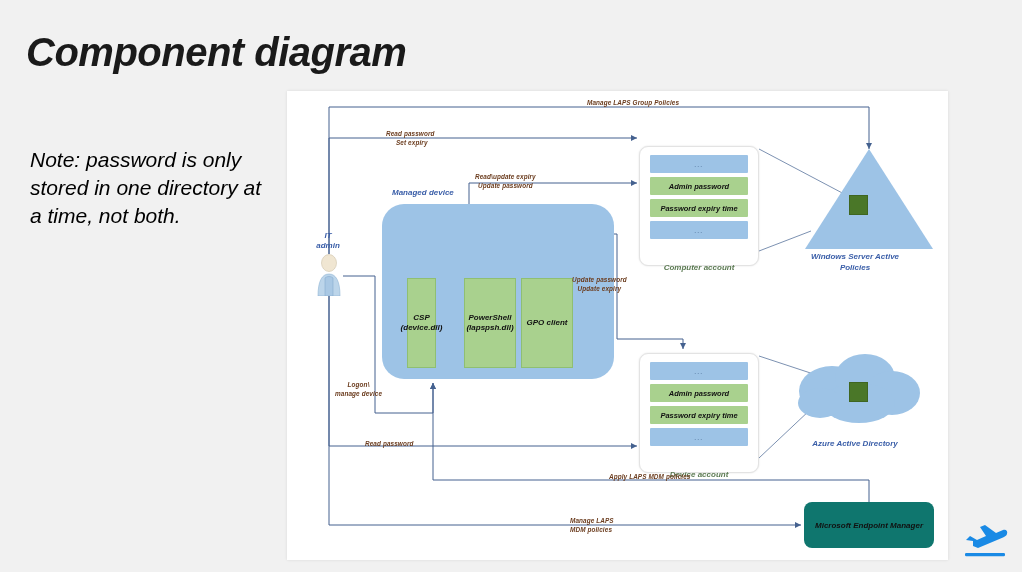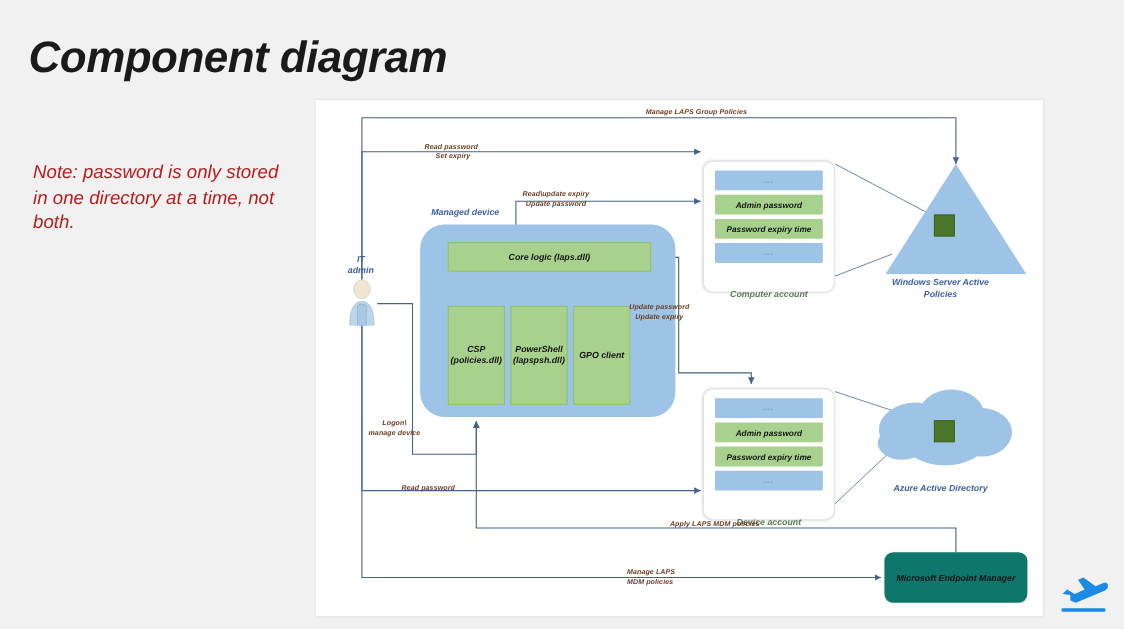--- a/index.html
+++ b/index.html
@@ -30,23 +30,23 @@
     font-weight: bold;
     color: #1a1a1a;
     letter-spacing: -0.5px;
     white-space: nowrap;
   }
   #slide-note {
     position: absolute;
     left: 30px;
     top: 140px;
     width: 235px;
-    font-size: 17px;
+    font-size: 21px;
     line-height: 1.33;
-    color: #b91c1c;
+    color: #000000;
   }
   
   #diagram {
     position: absolute;
     left: 287px;
     top: 85px;
     width: 661px;
     height: 469px;
     background: #ffffff;
     box-shadow: 0 0 3px rgba(0,0,0,0.10);
@@ -98,21 +98,21 @@
     font-size: 8px;
     font-weight: bold;
     display: flex;
     align-items: center;
     justify-content: center;
     text-align: center;
     line-height: 1.25;
     box-sizing: border-box;
   }
   #core-logic { left: 120px; top: 129px; width: 185px; height: 27px; }
-  #csp-box       { left: 120px; top: 187px; width: 52px;  height: 90px; }
+  #csp-box       { left: 120px; top: 187px; width: 29px;  height: 90px; }
   #powershell-box{ left: 177px; top: 187px; width: 52px;  height: 90px; }
   #gpo-box       { left: 234px; top: 187px; width: 52px;  height: 90px; }
 
   
   #it-admin-label {
     position: absolute;
     left: 17px;
     top: 140px;
     width: 48px;
     text-align: center;
@@ -277,26 +277,25 @@
         <ellipse cx="578" cy="287" rx="30" ry="24"></ellipse>
         <ellipse cx="605" cy="302" rx="28" ry="22"></ellipse>
         <ellipse cx="572" cy="312" rx="36" ry="20"></ellipse>
         <ellipse cx="533" cy="312" rx="22" ry="15"></ellipse>
       </g>
     </svg>
 
     <div id="managed-device-label">Managed device</div>
     <div id="managed-device-box"></div>
 
-    <div class="green-box" id="core-logic">Core logic (laps.dll)</div>
 
     <div class="green-box" id="csp-box">
       <span>
         <span>CSP</span><br>
-        <span>(policies.dll)</span>
+        <span>(device.dll)</span>
       </span>
     </div>
 
     <div class="green-box" id="powershell-box">
       <span>
         <span>PowerShell</span><br>
         <span>(lapspsh.dll)</span>
       </span>
     </div>
 

